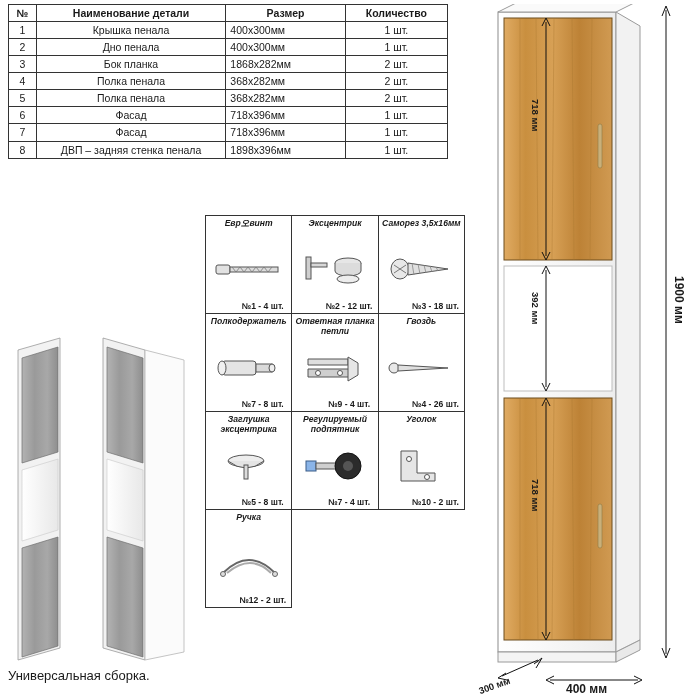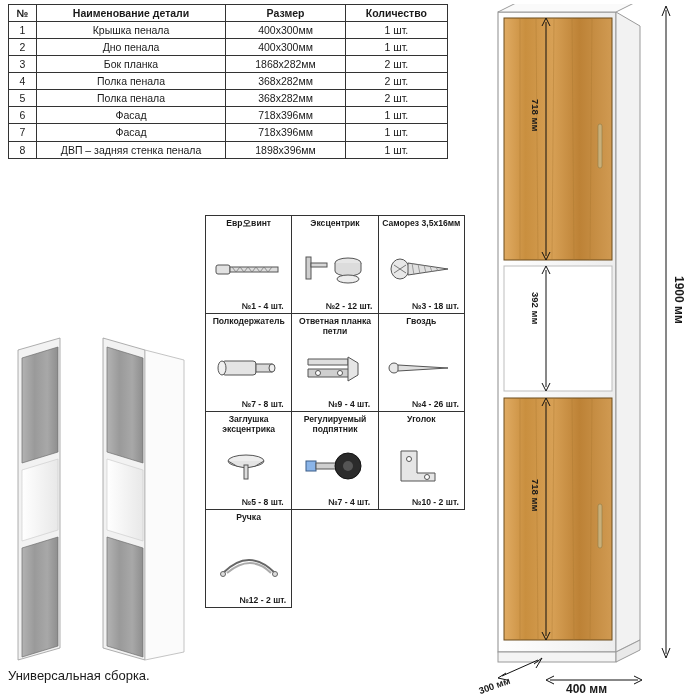--- a/index.html
+++ b/index.html
@@ -19,40 +19,40 @@
     font-size:10.5px;
   }
   .parts-table th, .parts-table td {
     border:1px solid #333;
     padding:2px 4px;
     line-height:1.15;
   }
   .parts-table th { font-weight:bold; text-align:center; background:#fff; }
   .parts-table td.num { text-align:center; width:26px; }
   .parts-table td.nm  { text-align:center; width:178px; }
-  .parts-table td.sz  { text-align:center; width:112px; }
+  .parts-table td.sz  { width:112px; }
   .parts-table td.qt  { text-align:center; width:96px; }
 
   
   .hw-grid {
     position:absolute; left:205px; top:215px;
     width:260px;
     display:grid;
     grid-template-columns:repeat(3, 1fr);
     border-left:1px solid #333; border-top:1px solid #333;
     font-size:8.6px;
   }
   .hw-cell {
     border-right:1px solid #333; border-bottom:1px solid #333;
     height:98px;
     display:flex; flex-direction:column; align-items:center;
     padding:3px 2px 2px;
     text-align:center;
   }
-  .hw-title { font-weight:bold; line-height:1.12; min-height:20px; }
+  .hw-title { font-weight:bold; line-height:1.12; min-height:20px;font-style:italic; }
   .hw-art { flex:1; display:flex; align-items:center; justify-content:center; width:100%; }
   .hw-qty { font-weight:bold; line-height:1.1;margin-left:28px; }
 
   
   .small-cab { position:absolute; left:8px; top:330px; width:180px; height:335px; }
   .caption {
     position:absolute; left:8px; top:668px;
     font-size:13px; font-weight:normal;
   }
 

